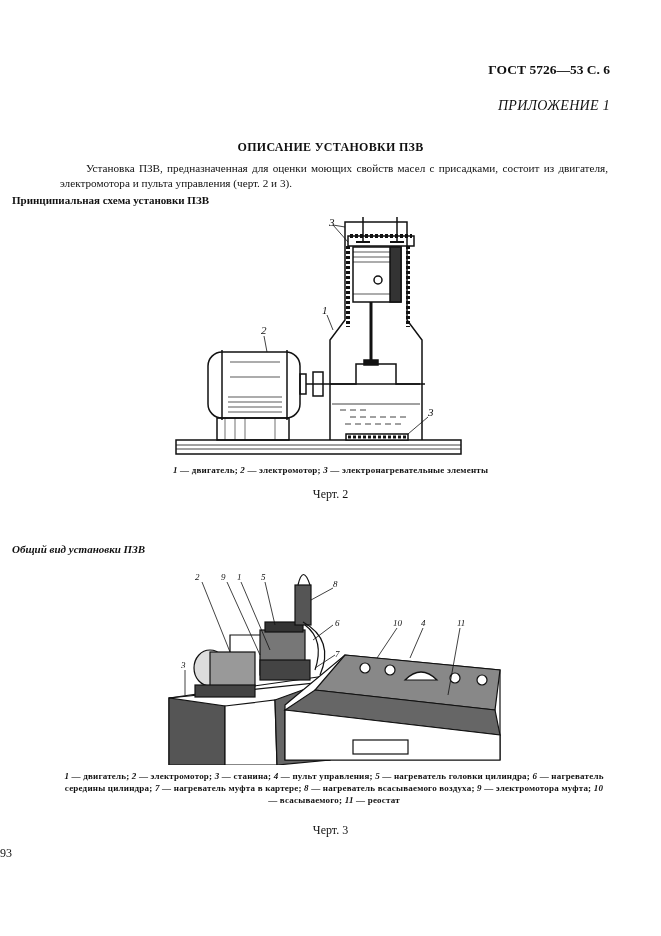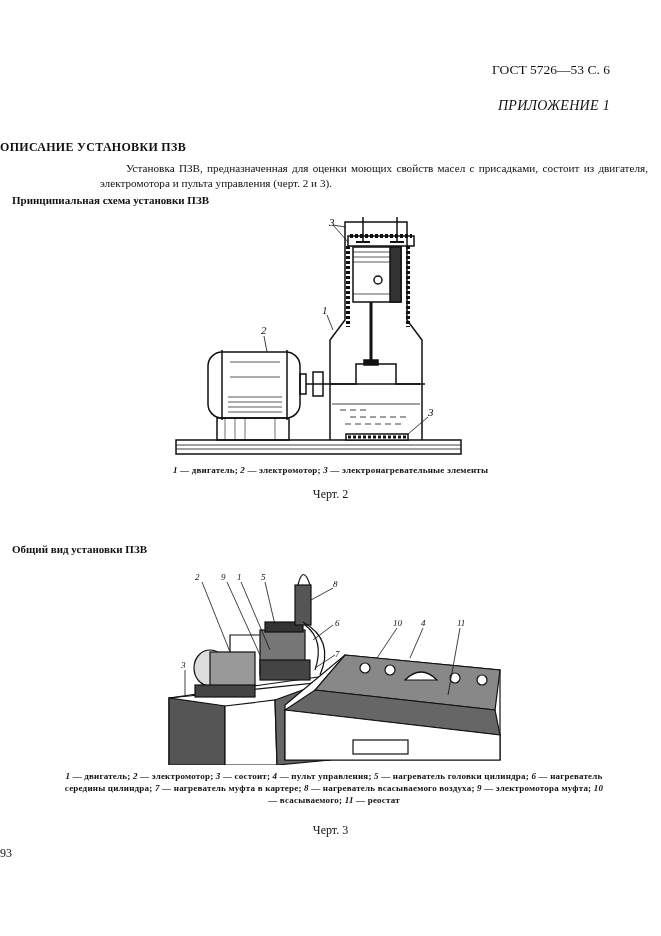--- a/index.html
+++ b/index.html
@@ -1,22 +1,22 @@
 <!DOCTYPE html>
 <html><head>
 <meta charset="utf-8">
 <style>
   html, body { margin: 0; padding: 0; background: #ffffff; }
   body { width: 661px; height: 936px; position: relative; overflow: hidden;
          font-family: "Liberation Serif", serif; color: #111; }
   .abs { position: absolute; }
-  .hdr { right: 51px; top: 62px; font-weight: normal; font-size: 13.5px; }
+  .hdr { right: 51px; top: 62px; font-weight: bold; font-size: 13.5px; }
   .app { right: 51px; top: 98px; font-style: italic; font-size: 14px; letter-spacing: 0.3px; }
-  .title { left: 0; right: 0; top: 140px; font-weight: bold; font-size: 12px; letter-spacing: 0.3px; }
-  .para { left: 60px; width: 548px; top: 161px; font-size: 11.2px; line-height: 15px; text-align: justify; text-indent: 26px; margin-left: 40px; }
+  .title { left: 0; right: 0; top: 140px; text-align: center; font-weight: bold; font-size: 12px; letter-spacing: 0.3px; }
+  .para { left: 60px; width: 548px; top: 161px; font-size: 11.2px; line-height: 15px; text-align: justify; text-indent: 26px; }
   .ftitle { left: 12px; right: 0; text-align: left; font-weight: bold; font-size: 11px; }
   .caption { font-size: 9px; letter-spacing: 0.2px; font-weight: bold; }
   .caption i { font-style: italic; }
   .chert { left: 0; right: 0; text-align: center; font-size: 12px; }
   .pnum { left: 0; right: 0; text-align: left; font-size: 12px; top: 846px; }
   svg { position: absolute; }
 </style>
 </head>
 <body>
 
@@ -110,21 +110,21 @@
 <div class="abs caption" style="left:0; right:0; top:465px; text-align:center;">
   <i>1</i>
   <span>— двигатель;</span>
   <i>2</i>
   <span>— электромотор;</span>
   <i>3</i>
   <span>— электронагревательные элементы</span>
 </div>
 <div class="abs chert" style="top:487px;">Черт. 2</div>
 
-<div class="abs ftitle" style="top:543px;">Общий вид установки ПЗВ</div>
+<div class="abs ftitle" style="top:543px;font-style:italic;">Общий вид установки ПЗВ</div>
 
 <svg style="left:165px; top:560px;" width="340" height="205" viewBox="0 0 340 205" fill="none" stroke="#111" stroke-width="1.2">
 
   <polygon points="4,138 160,122 165,200 4,205" fill="#fff"></polygon>
   <polygon points="4,138 4,205 60,205 60,146" fill="#555"></polygon>
   <polygon points="60,146 110,140 112,205 60,205" fill="#fff"></polygon>
   <polygon points="110,140 165,120 165,200 112,205" fill="#666"></polygon>
   <line x1="4" y1="138" x2="160" y2="116"></line>
 
   <ellipse cx="45" cy="108" rx="16" ry="18" fill="#ddd"></ellipse>
@@ -179,21 +179,21 @@
     <text x="16" y="108">3</text>
     <text x="228" y="66">10</text>
     <text x="256" y="66">4</text>
     <text x="292" y="66">11</text>
   </g>
 </svg>
 
 <div class="abs caption" style="left:60px; width:548px; top:770px; line-height:12px; text-align:center;">
   <i>1</i> <span>— двигатель;</span>
   <i>2</i> <span>— электромотор;</span>
-  <i>3</i> <span>— состоит;</span>
+  <i>3</i> <span>— станина;</span>
   <i>4</i> <span>— пульт управления;</span>
   <i>5</i> <span>— нагреватель головки цилиндра;</span>
   <i>6</i> <span>— нагреватель середины цилиндра;</span>
   <i>7</i> <span>— нагреватель муфта в картере;</span>
   <i>8</i> <span>— нагреватель всасываемого воздуха;</span>
   <i>9</i> <span>— электромотора муфта;</span>
   <i>10</i> <span>— всасываемого;</span>
   <i>11</i> <span>— реостат</span>
 </div>
 <div class="abs chert" style="top:823px;">Черт. 3</div>

